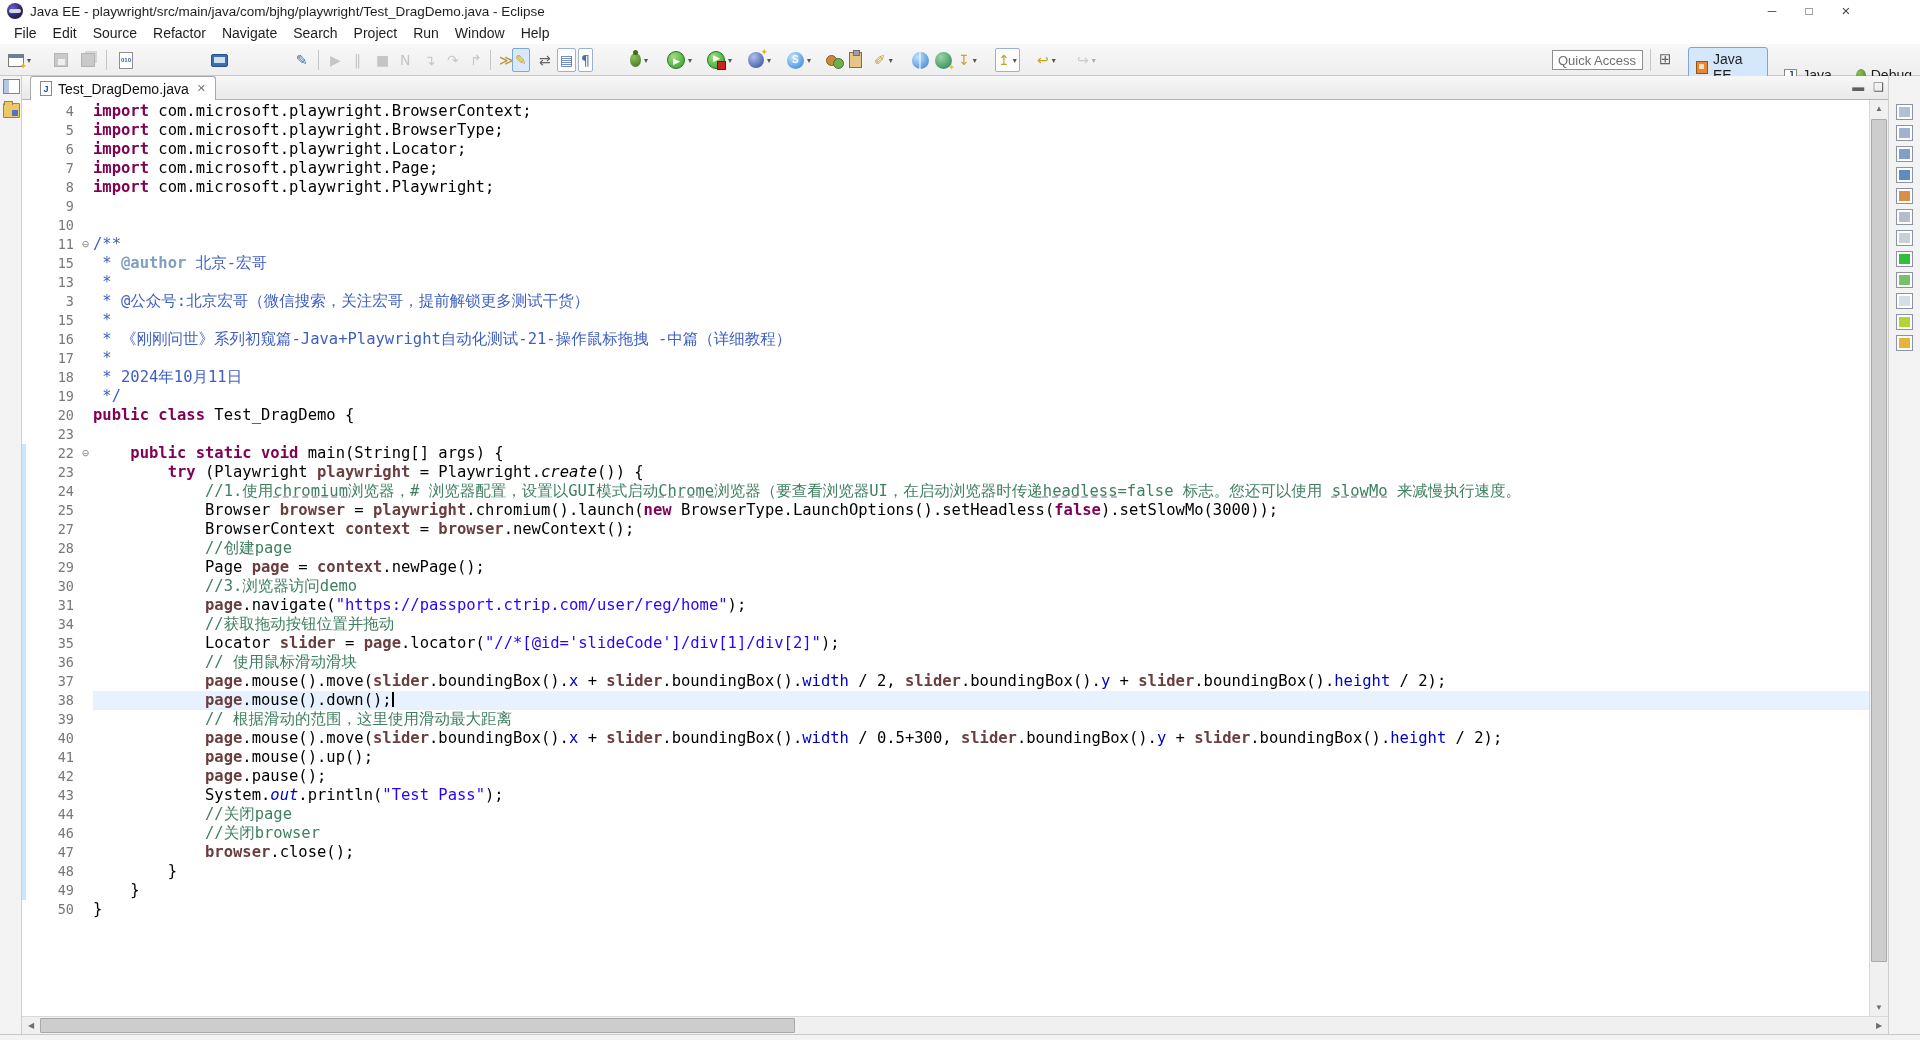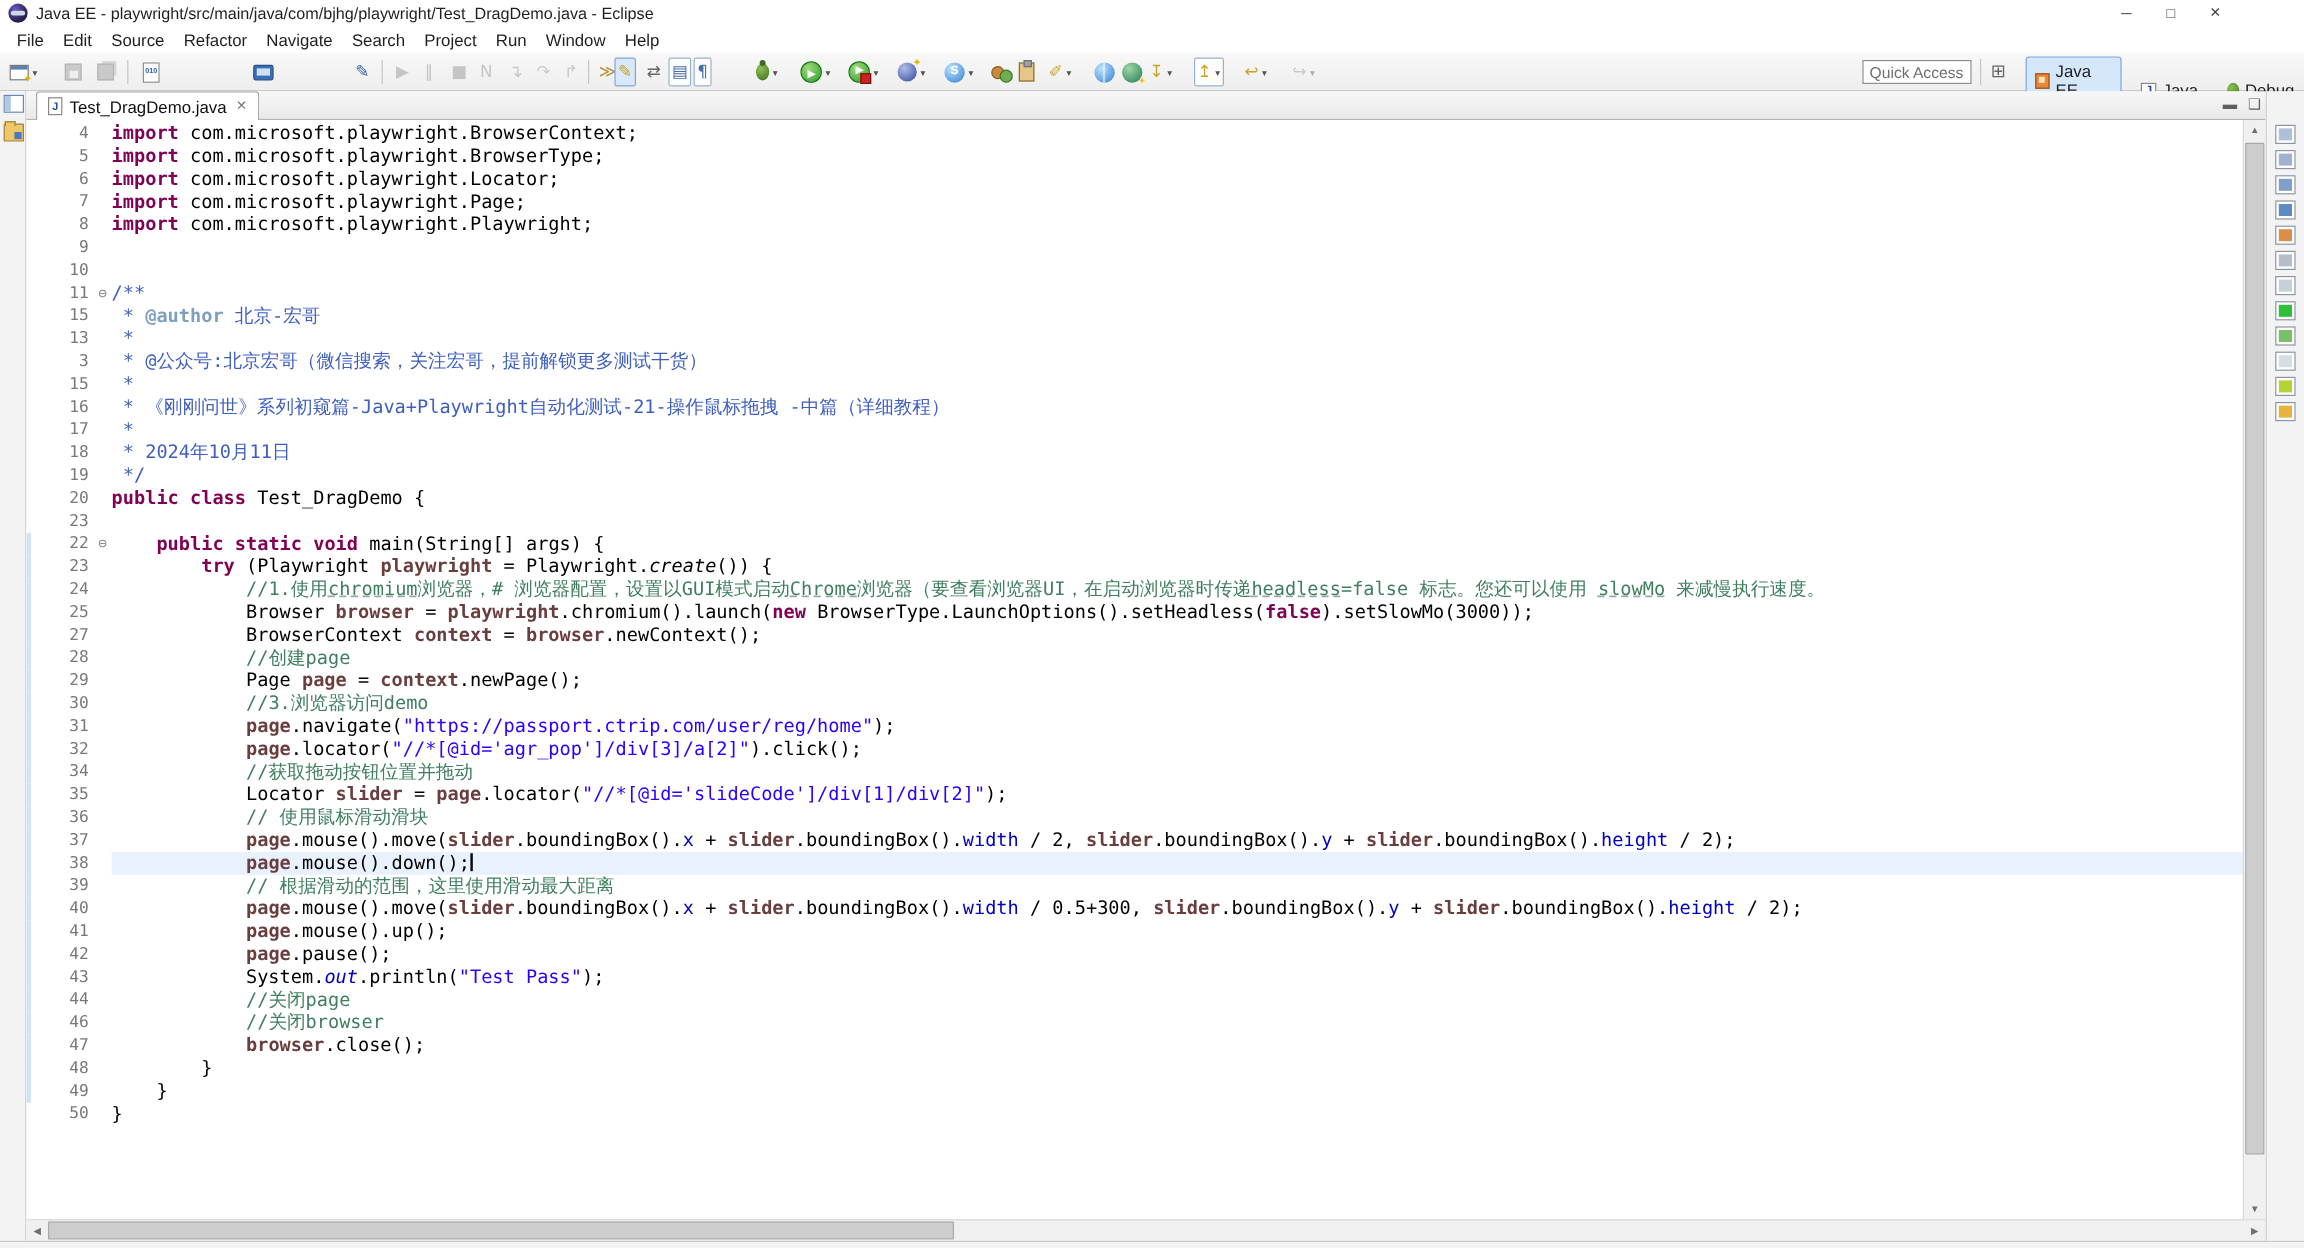--- a/index.html
+++ b/index.html
@@ -366,21 +366,20 @@
             <div class="row"><span class="ann"></span><span class="num">23</span><span class="foldc"></span><span class="codecell"></span></div>
             <div class="row range"><span class="ann"></span><span class="num">22</span><span class="foldc">⊖</span><span class="codecell"><span class="s-p">    </span><span class="s-k">public</span><span class="s-p"> </span><span class="s-k">static</span><span class="s-p"> </span><span class="s-k">void</span><span class="s-p"> main(String[] args) {</span></span></div>
             <div class="row range"><span class="ann"></span><span class="num">23</span><span class="foldc"></span><span class="codecell"><span class="s-p">        </span><span class="s-k">try</span><span class="s-p"> (Playwright </span><span class="s-v">playwright</span><span class="s-p"> = Playwright.</span><span class="s-m">create</span><span class="s-p">()) {</span></span></div>
             <div class="row range"><span class="ann"></span><span class="num">24</span><span class="foldc"></span><span class="codecell"><span class="s-p">            </span><span class="s-c">//1.使用</span><span class="s-u">chromium</span><span class="s-c">浏览器，# 浏览器配置，设置以GUI模式启动</span><span class="s-u">Chrome</span><span class="s-c">浏览器（要查看浏览器UI，在启动浏览器时传递</span><span class="s-u">headless</span><span class="s-c">=false 标志。您还可以使用 </span><span class="s-u">slowMo</span><span class="s-c"> 来减慢执行速度。</span></span></div>
             <div class="row range"><span class="ann"></span><span class="num">25</span><span class="foldc"></span><span class="codecell"><span class="s-p">            Browser </span><span class="s-v">browser</span><span class="s-p"> = </span><span class="s-v">playwright</span><span class="s-p">.chromium().launch(</span><span class="s-k">new</span><span class="s-p"> BrowserType.LaunchOptions().setHeadless(</span><span class="s-k">false</span><span class="s-p">).setSlowMo(3000));</span></span></div>
             <div class="row range"><span class="ann"></span><span class="num">27</span><span class="foldc"></span><span class="codecell"><span class="s-p">            BrowserContext </span><span class="s-v">context</span><span class="s-p"> = </span><span class="s-v">browser</span><span class="s-p">.newContext();</span></span></div>
             <div class="row range"><span class="ann"></span><span class="num">28</span><span class="foldc"></span><span class="codecell"><span class="s-p">            </span><span class="s-c">//创建page</span></span></div>
             <div class="row range"><span class="ann"></span><span class="num">29</span><span class="foldc"></span><span class="codecell"><span class="s-p">            Page </span><span class="s-v">page</span><span class="s-p"> = </span><span class="s-v">context</span><span class="s-p">.newPage();</span></span></div>
             <div class="row range"><span class="ann"></span><span class="num">30</span><span class="foldc"></span><span class="codecell"><span class="s-p">            </span><span class="s-c">//3.浏览器访问demo</span></span></div>
             <div class="row range"><span class="ann"></span><span class="num">31</span><span class="foldc"></span><span class="codecell"><span class="s-p">            </span><span class="s-v">page</span><span class="s-p">.navigate(</span><span class="s-s">"https://passport.ctrip.com/user/reg/home"</span><span class="s-p">);</span></span></div>
-            <div class="row range"><span class="ann"></span><span class="num">32</span><span class="foldc"></span><span class="codecell"><span class="s-p">            </span><span class="s-v">page</span><span class="s-p">.locator(</span><span class="s-s">"//*[@id='agr_pop']/div[3]/a[2]"</span><span class="s-p">).click();</span></span></div>
             <div class="row range"><span class="ann"></span><span class="num">34</span><span class="foldc"></span><span class="codecell"><span class="s-p">            </span><span class="s-c">//获取拖动按钮位置并拖动</span></span></div>
             <div class="row range"><span class="ann"></span><span class="num">35</span><span class="foldc"></span><span class="codecell"><span class="s-p">            Locator </span><span class="s-v">slider</span><span class="s-p"> = </span><span class="s-v">page</span><span class="s-p">.locator(</span><span class="s-s">"//*[@id='slideCode']/div[1]/div[2]"</span><span class="s-p">);</span></span></div>
             <div class="row range"><span class="ann"></span><span class="num">36</span><span class="foldc"></span><span class="codecell"><span class="s-p">            </span><span class="s-c">// 使用鼠标滑动滑块</span></span></div>
             <div class="row range"><span class="ann"></span><span class="num">37</span><span class="foldc"></span><span class="codecell"><span class="s-p">            </span><span class="s-v">page</span><span class="s-p">.mouse().move(</span><span class="s-v">slider</span><span class="s-p">.boundingBox().</span><span class="s-f">x</span><span class="s-p"> + </span><span class="s-v">slider</span><span class="s-p">.boundingBox().</span><span class="s-f">width</span><span class="s-p"> / 2, </span><span class="s-v">slider</span><span class="s-p">.boundingBox().</span><span class="s-f">y</span><span class="s-p"> + </span><span class="s-v">slider</span><span class="s-p">.boundingBox().</span><span class="s-f">height</span><span class="s-p"> / 2);</span></span></div>
             <div class="row range"><span class="ann"></span><span class="num">38</span><span class="foldc"></span><span class="codecell cur"><span class="s-p">            </span><span class="s-v">page</span><span class="s-p">.mouse().down();</span><span class="caret"></span></span></div>
             <div class="row range"><span class="ann"></span><span class="num">39</span><span class="foldc"></span><span class="codecell"><span class="s-p">            </span><span class="s-c">// 根据滑动的范围，这里使用滑动最大距离</span></span></div>
             <div class="row range"><span class="ann"></span><span class="num">40</span><span class="foldc"></span><span class="codecell"><span class="s-p">            </span><span class="s-v">page</span><span class="s-p">.mouse().move(</span><span class="s-v">slider</span><span class="s-p">.boundingBox().</span><span class="s-f">x</span><span class="s-p"> + </span><span class="s-v">slider</span><span class="s-p">.boundingBox().</span><span class="s-f">width</span><span class="s-p"> / 0.5+300, </span><span class="s-v">slider</span><span class="s-p">.boundingBox().</span><span class="s-f">y</span><span class="s-p"> + </span><span class="s-v">slider</span><span class="s-p">.boundingBox().</span><span class="s-f">height</span><span class="s-p"> / 2);</span></span></div>
             <div class="row range"><span class="ann"></span><span class="num">41</span><span class="foldc"></span><span class="codecell"><span class="s-p">            </span><span class="s-v">page</span><span class="s-p">.mouse().up();</span></span></div>
             <div class="row range"><span class="ann"></span><span class="num">42</span><span class="foldc"></span><span class="codecell"><span class="s-p">            </span><span class="s-v">page</span><span class="s-p">.pause();</span></span></div>
             <div class="row range"><span class="ann"></span><span class="num">43</span><span class="foldc"></span><span class="codecell"><span class="s-p">            System.</span><span class="s-i">out</span><span class="s-p">.println(</span><span class="s-s">"Test Pass"</span><span class="s-p">);</span></span></div>

